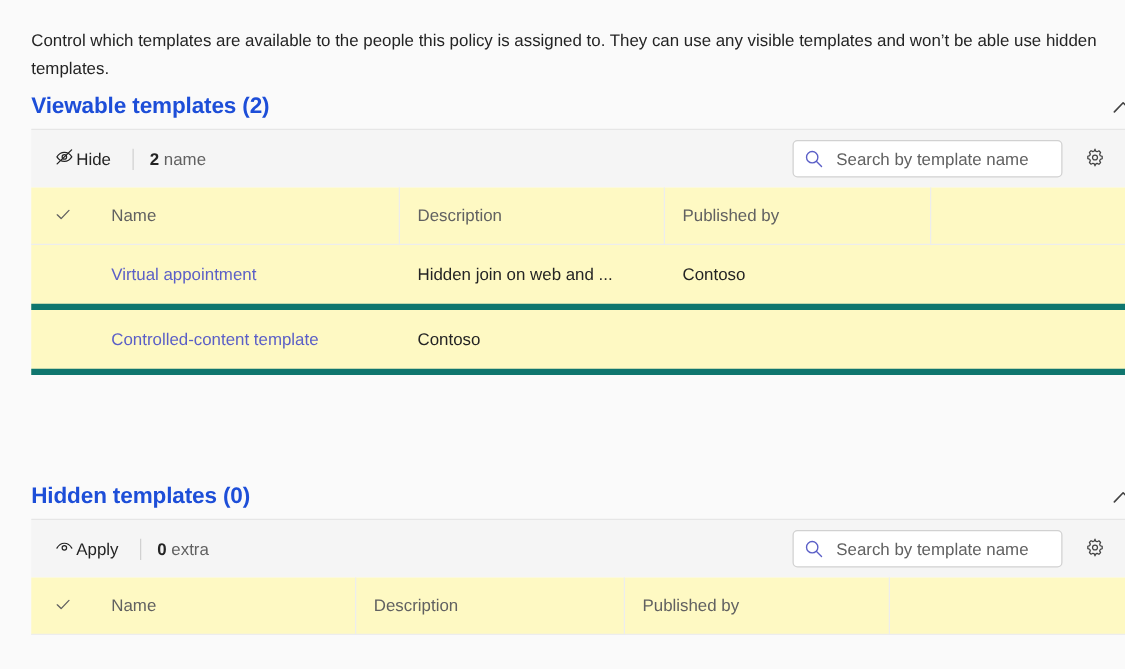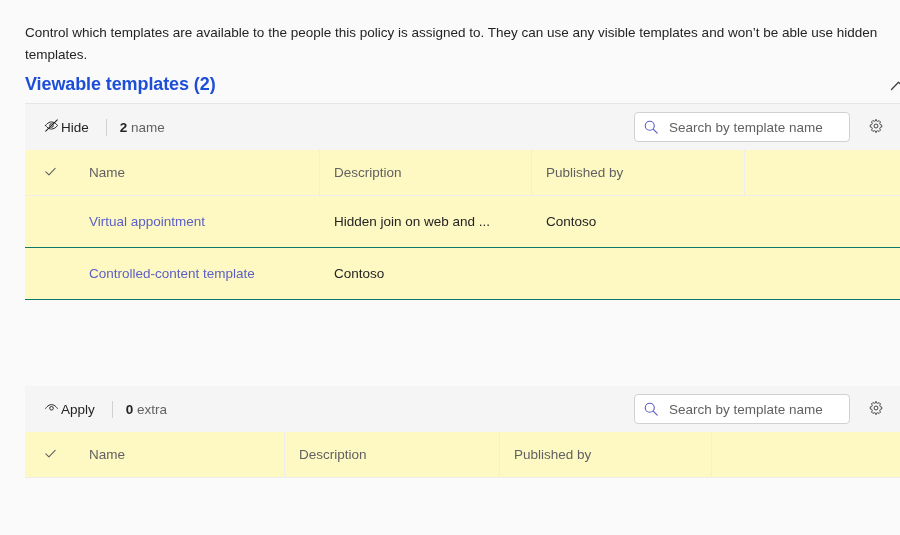--- a/index.html
+++ b/index.html
@@ -123,21 +123,21 @@
   
   .table {
     margin-left: 25px;
     width: 875px;
     background: #fef9c3;
   }
   .trow {
     display: flex;
     align-items: center;
     height: 52px;
-    border-bottom: 1px solid #0f766e;
+    border-bottom: 5px solid #0f766e;
   }
   .trow.header {
     height: 46px;
     border-bottom: 1px solid #EDEDED;
   }
   .cell {
     font-size: 13.5px;
     color: #242424;
     padding-left: 14px;
     height: 100%;
@@ -259,20 +259,28 @@
           <a>Controlled-content template</a>
         </div>
         <div class="cell c-pub">Contoso</div>
         <div class="cell c-last"></div>
       </div>
     </div>
   </div>
 
   <div class="section sB" style="top:386px;">
 
+    <div class="section-header">
+      <span class="section-title">Hidden templates (0)</span>
+      <span class="collapse-chevron">
+        <svg width="18" height="18" viewBox="0 0 18 18" fill="none" aria-hidden="true">
+          <path d="M3.5 12.5 L10.5 5.2 L17.8 12.5" stroke="#424242" stroke-width="1.3" stroke-linecap="round" stroke-linejoin="round"></path>
+        </svg>
+      </span>
+    </div>
 
     <div class="toolbar">
       <button class="tb-action">
         <span>
           <svg width="17" height="17" viewBox="0 0 20 20" fill="none" aria-hidden="true">
             <path d="M3 11.2s2.6-4.6 7-4.6 7 4.6 7 4.6" stroke="#242424" stroke-width="1.15" stroke-linecap="round" stroke-linejoin="round"></path>
             <circle cx="10" cy="10.9" r="2.1" stroke="#242424" stroke-width="1.15"></circle>
           </svg>
         </span>
         <span>Apply</span>

